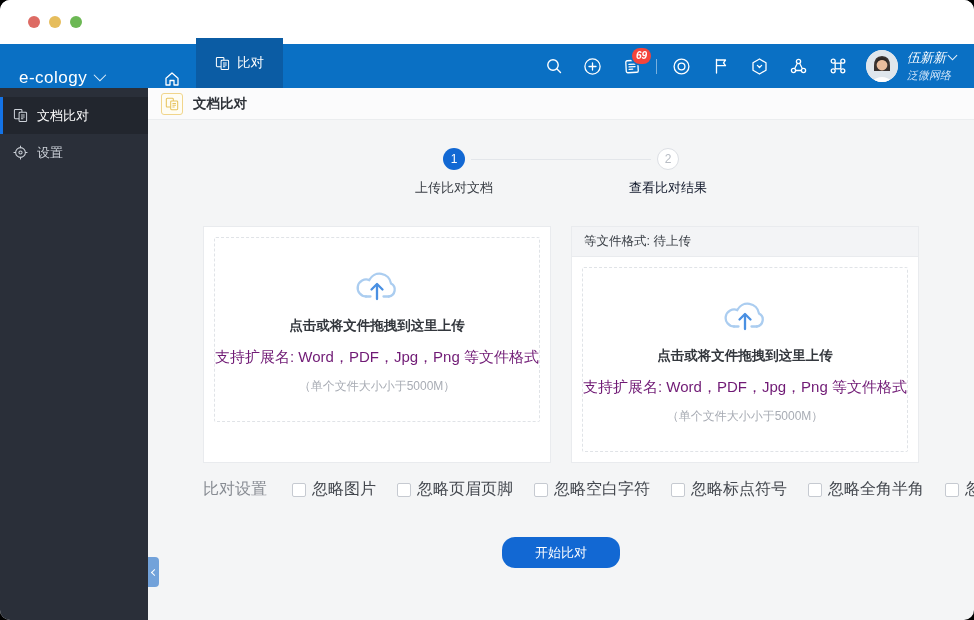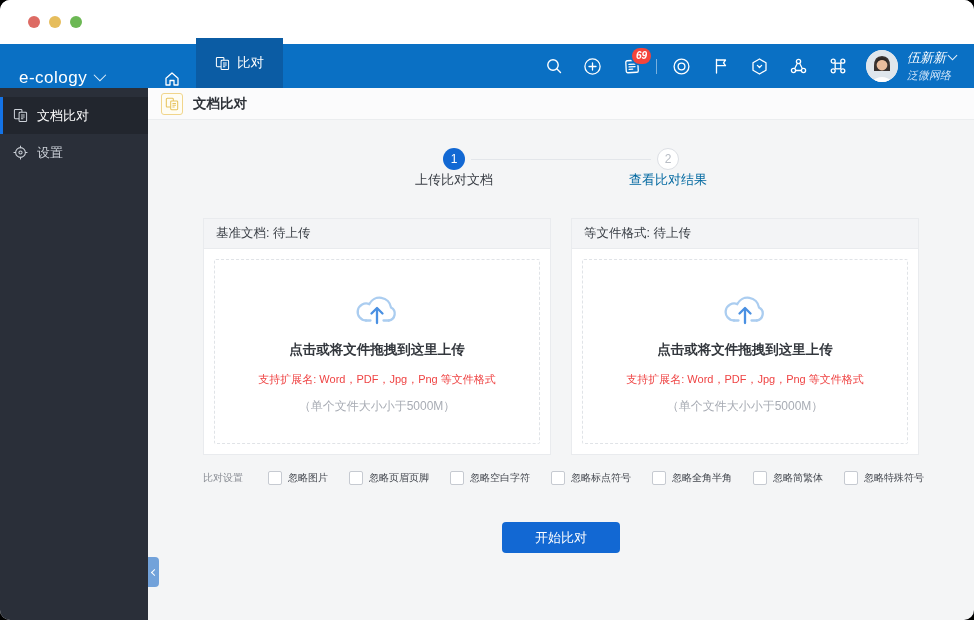--- a/index.html
+++ b/index.html
@@ -49,39 +49,39 @@
   .icon-box { width:22px; height:22px; border:1px solid #f1d58c; background:#fffdf4; border-radius:3px; display:flex; align-items:center; justify-content:center; }
   .page-title { font-size:13.5px; font-weight:bold; color:#2e3238; }
   .content { flex:1; padding:0 55px 0 55px; overflow:hidden; }
   
   .steps { position:relative; width:292px; margin:28px auto 0; display:flex; justify-content:space-between; }
   .steps::before { content:""; position:absolute; left:56px; right:56px; top:11px; height:1px; background:#e3e6ea; }
   .step { width:78px; display:flex; flex-direction:column; align-items:center; position:relative; }
   .step-circle { width:22px; height:22px; border-radius:50%; display:flex; align-items:center; justify-content:center; font-size:12px; }
   .step.active .step-circle { background:#1268d3; color:#fff; }
   .step.inactive .step-circle { background:#fff; border:1px solid #dcdfe4; color:#b7bcc4; }
-  .step-label { margin-top:1px; font-size:13px; white-space:nowrap;text-align:center; }
+  .step-label { margin-top:9px; font-size:13px; white-space:nowrap;text-align:center; }
   .step.active .step-label { color:#383d44; }
-  .step.inactive .step-label { color:#0369a1; }
+  .step.inactive .step-label { color:#0f172a; }
   
   .panels { display:grid; grid-template-columns:1fr 1fr; gap:20px; margin-top:29px; }
   .panel { background:#fff; border:1px solid #e9ebee; }
   .panel-header { height:30px; background:#f3f4f6; border-bottom:1px solid #e9ebee; display:flex; align-items:center; padding:0 12px; font-size:12.5px; color:#383d44; font-weight:500; }
   .panel-body { padding:10px; }
   .dropzone { border:1px dashed #e0e3e7; border-radius:2px; height:185px; display:flex; flex-direction:column; align-items:center; justify-content:center; text-align:center; cursor:pointer; background:#fff; }
   .up-main { font-size:13.5px; font-weight:bold; color:#33373d; margin-top:12px; }
-  .up-sub { font-size:11px; color:#ef4444; margin-top:13px; }
+  .up-sub { font-size:15px; color:#701a75; margin-top:13px; }
   .up-sub2 { font-size:12px; color:#a8acb4; margin-top:11px; }
   
-  .settings-row { display:flex; align-items:center; margin-top:16px; font-size:10px; flex-wrap:nowrap; }
+  .settings-row { display:flex; align-items:center; margin-top:16px; font-size:16px; flex-wrap:nowrap; }
   .settings-label { color:#888c93; margin-right:25px; flex:none; }
   .opt { display:flex; align-items:center; gap:6px; margin-right:21px; color:#43474e; cursor:pointer; white-space:nowrap;justify-content:space-between; }
   .checkbox { width:14px; height:14px; border:1px solid #c6cad1; border-radius:2px; background:#fff; flex:none; }
   
-  .start-btn { display:block; margin:37px auto 0; width:118px; height:31px; background:#1268d3; color:#fff; border:none; border-radius:4px; font-size:13px; cursor:pointer; font-family:inherit; }
+  .start-btn { display:block; margin:37px auto 0; width:118px; height:31px; background:#1268d3; color:#fff; border:none; border-radius:13px; font-size:13px; cursor:pointer; font-family:inherit; }
   
   .collapse-handle { position:absolute; left:0; top:469px; width:11px; height:30px; background:#72a2da; border-radius:0 4px 4px 0; display:flex; align-items:center; justify-content:center; cursor:pointer; }
   .collapse-handle .arrow { width:5px; height:5px; border-left:1.4px solid #fff; border-bottom:1.4px solid #fff; transform:rotate(45deg); margin-left:2px; }
 </style>
 </head>
 <body>
 
 <div class="window">
 
   <div class="titlebar">
@@ -225,21 +225,20 @@
             <div class="step-label">上传比对文档</div>
           </div>
           <div class="step inactive">
             <div class="step-circle">2</div>
             <div class="step-label">查看比对结果</div>
           </div>
         </div>
 
         <div class="panels">
           <div class="panel">
-            <div class="panel-header">基准文档: 待上传</div>
             <div class="panel-body">
               <div class="dropzone">
                 <svg width="50" height="40" viewBox="0 0 50 40">
                   <path d="M14 31.5 A 8.5 8.5 0 1 1 17.3 15.1 A 11.5 11.5 0 0 1 39 18.4 A 7 7 0 0 1 36.8 31.5" fill="none" stroke="#abcdf0" stroke-width="2.3" stroke-linecap="round"></path>
                   <path d="M14 31.5 h4.5 M31.5 31.5 h5.3" stroke="#abcdf0" stroke-width="2.3" stroke-linecap="round"></path>
                   <path d="M19.5 24.5 L25 19 L30.5 24.5" fill="none" stroke="#4a90e2" stroke-width="2.3" stroke-linecap="round" stroke-linejoin="round"></path>
                   <line x1="25" y1="19.8" x2="25" y2="34" stroke="#4a90e2" stroke-width="2.3" stroke-linecap="round"></line>
                 </svg>
                 <div class="up-main">点击或将文件拖拽到这里上传</div>
                 <div class="up-sub">支持扩展名: Word，PDF，Jpg，Png 等文件格式</div>

